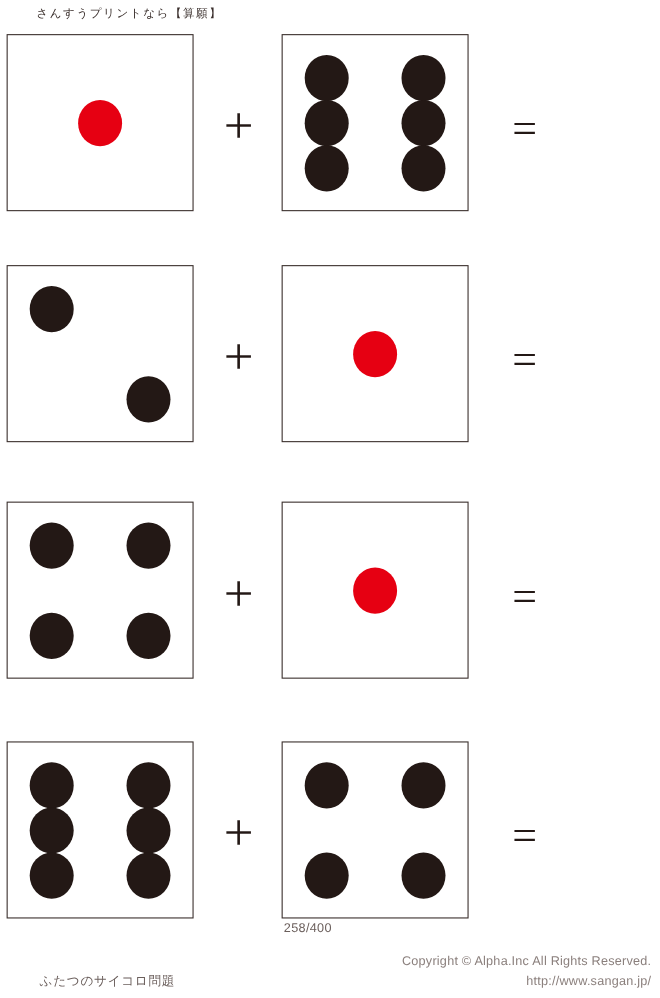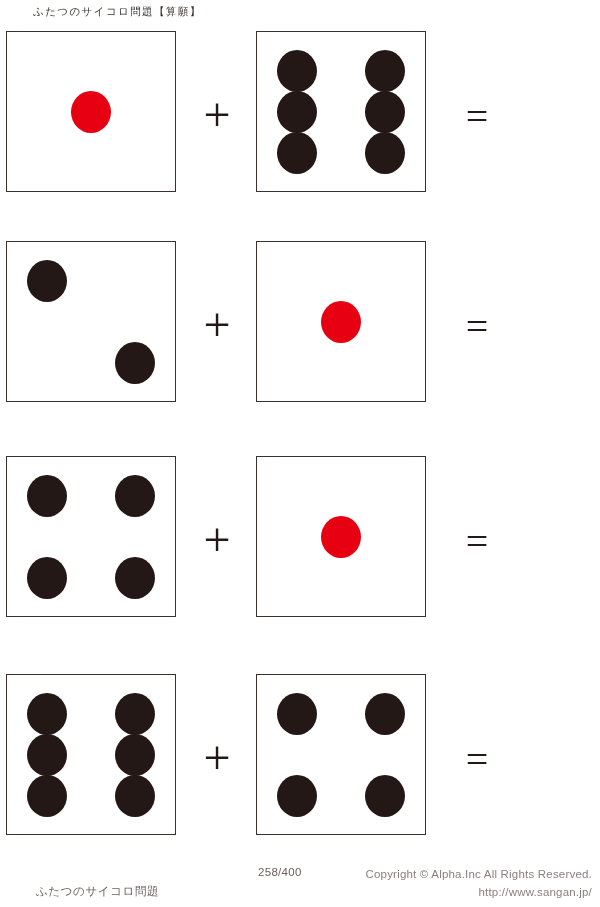--- a/index.html
+++ b/index.html
@@ -106,21 +106,21 @@
     left: 36px;
     top: 884px;
     font-size: 11.5px;
     letter-spacing: 0.6px;
     color: #6b5f5c;
     white-space: nowrap;
   }
   .footer-page {
     position: absolute;
     left: 258px;
-    top: 866px;
+    top: 838px;
     font-size: 11.5px;
     letter-spacing: 0.3px;
     color: #6b5f5c;
     white-space: nowrap;
   }
   .footer-copyright {
     position: absolute;
     right: 8px;
     top: 868px;
     font-size: 11.5px;
@@ -136,21 +136,21 @@
     font-size: 11.5px;
     letter-spacing: 0.2px;
     color: #8a7f7c;
     text-align: left;
     white-space: nowrap;
   }
 </style>
 </head>
 <body>
 
-<div class="header-title">ふたつのサイコロ問題【算願】</div>
+<div class="header-title">さんすうプリントなら【算願】</div>
 
 <div id="problems-container">
     <div class="problem-row row-1">
       <div class="die die-left">
         <div class="pip c-c r-m red"></div>
       </div>
       <div class="op op-plus">+</div>
       <div class="die die-right">
         <div class="pip c-l r-t"></div>
         <div class="pip c-r r-t"></div>

